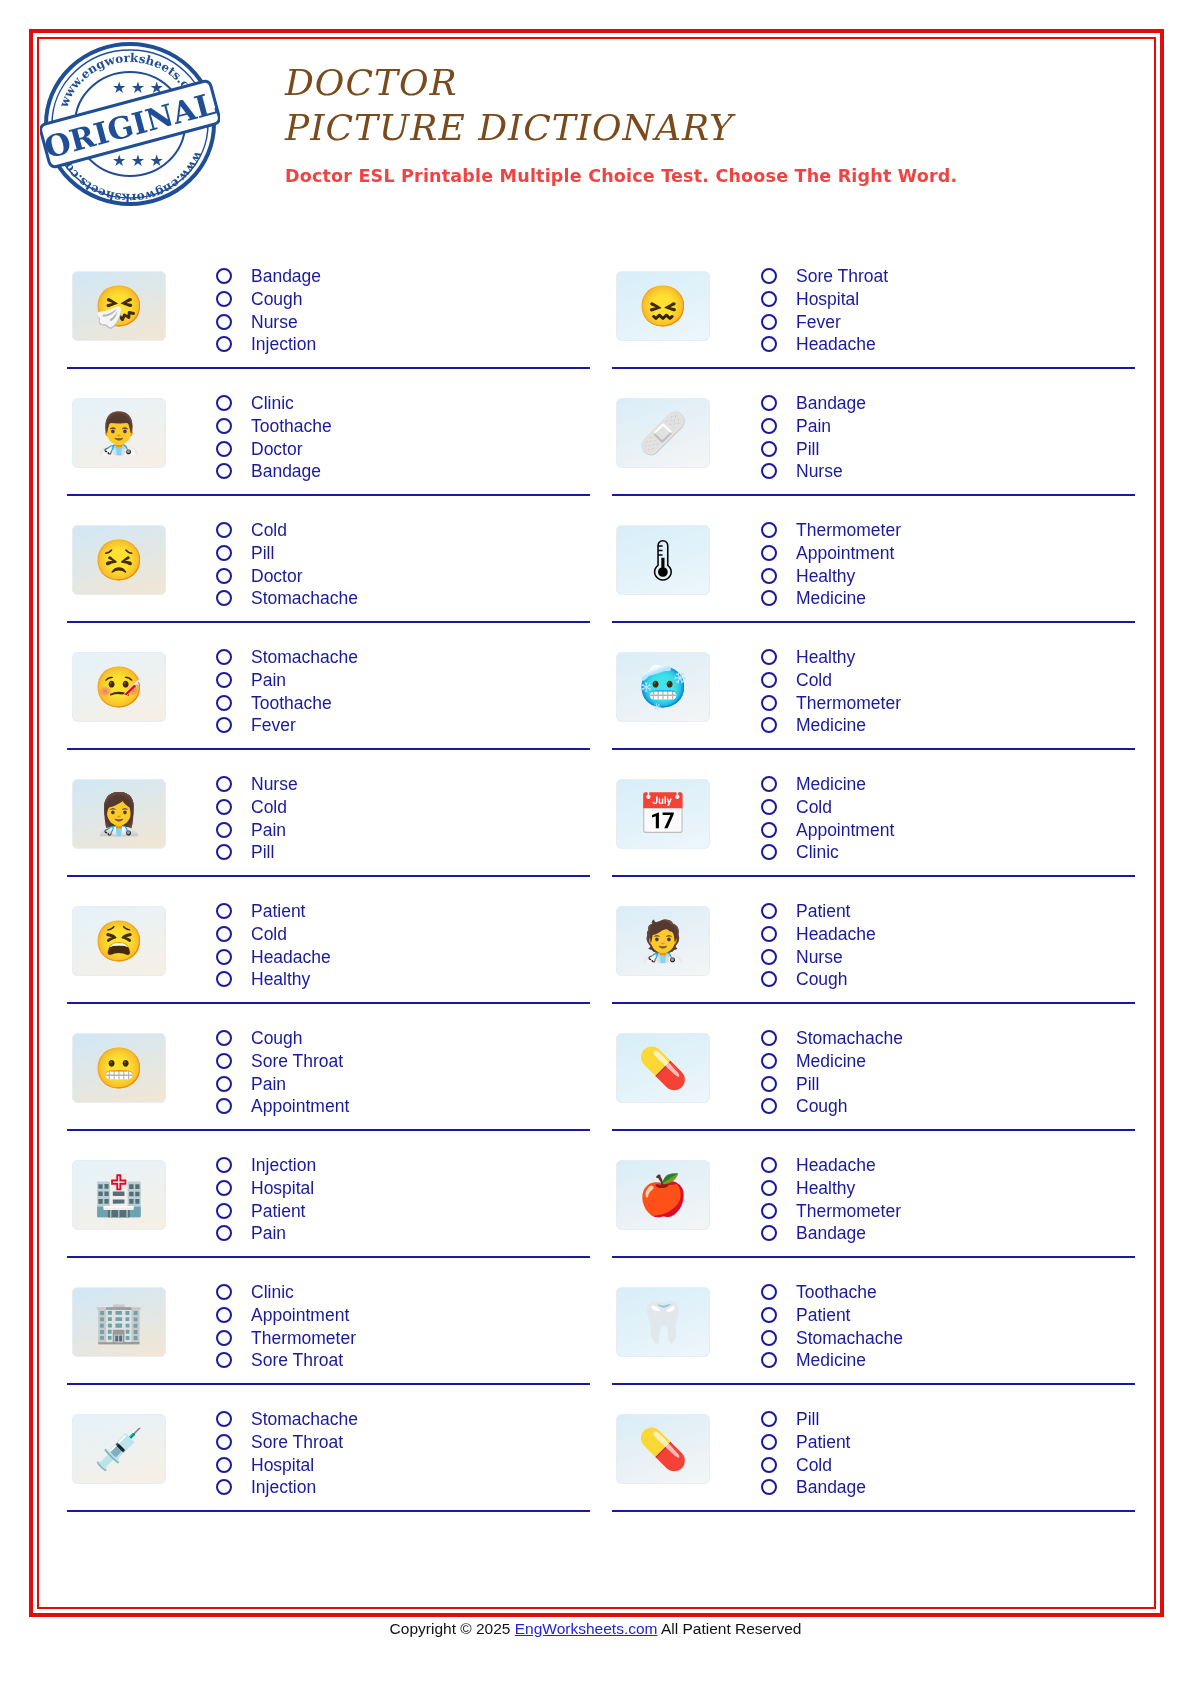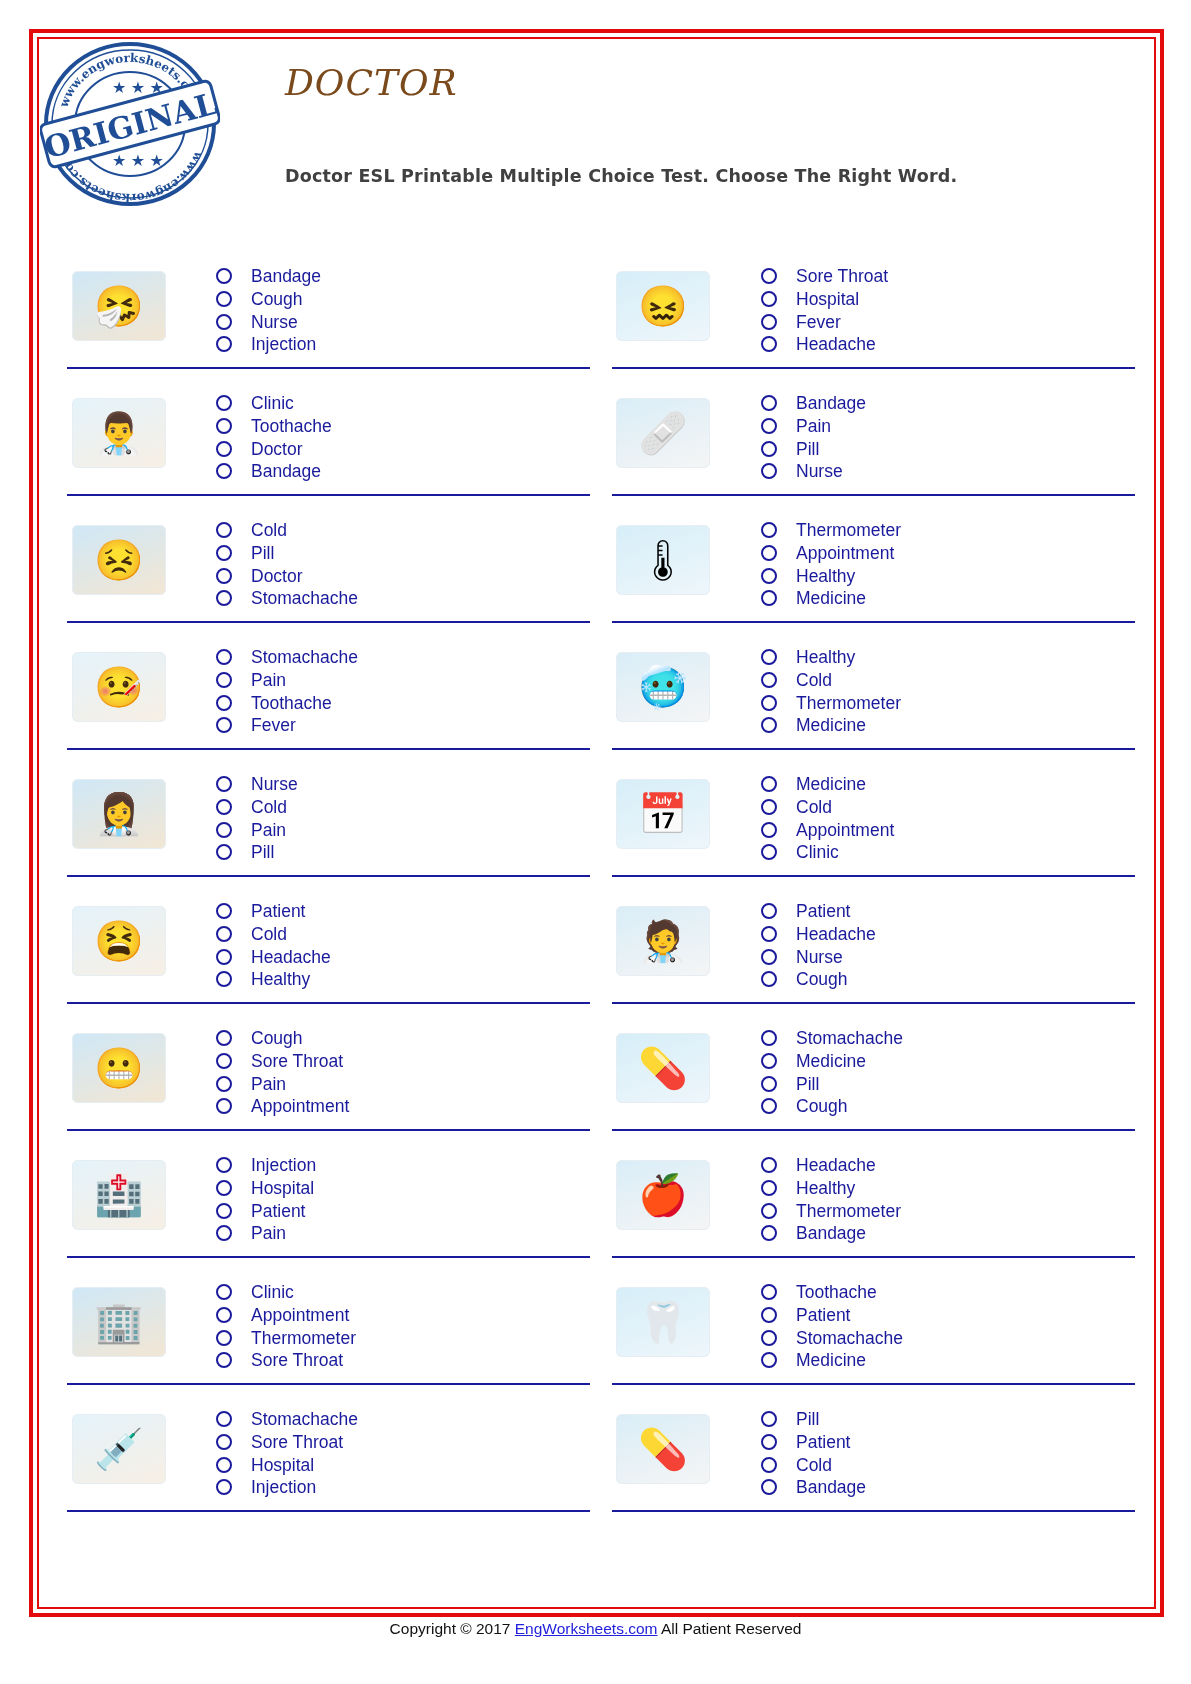--- a/index.html
+++ b/index.html
@@ -1,21 +1,21 @@
 <!DOCTYPE html>
 <html><head>
 <meta charset="utf-8">
 <style>
   html, body { margin:0; padding:0; background:#ffffff; }
   body { width:1191px; height:1684px; position:relative; overflow:hidden; font-family:"Liberation Sans", sans-serif; }
   .border-outer { position:absolute; left:29px; top:29px; width:1127px; height:1580px; border:4px solid #e30b0b; box-sizing:content-box; }
   .border-inner { position:absolute; left:37px; top:37px; width:1115px; height:1568px; border:2px solid #e30b0b; }
   .stamp { position:absolute; left:40px; top:38px; width:180px; height:172px; }
   .title { position:absolute; left:285px; top:60px; font-family:"DejaVu Serif", serif; font-style:italic; color:#7a4a1c; font-size:36px; line-height:45px; letter-spacing:1px; }
-  .subtitle { position:absolute; left:285px; top:166px; font-family:"DejaVu Sans", sans-serif; font-weight:bold; font-size:17.5px; color:#404040; letter-spacing:0.2px; }
+  .subtitle { position:absolute; left:285px; top:166px; font-family:"DejaVu Sans", sans-serif; font-weight:bold; font-size:17.5px; color:#ef4444; letter-spacing:0.2px; }
   .block { position:absolute; width:523px; height:127px; }
   .block .pic { position:absolute; top:16px; width:94px; height:70px; border-radius:6px; overflow:hidden; }
   .block .opts { position:absolute; top:2px; list-style:none; margin:8px; padding:0; }
   .block .opt { height:22.7px; display:flex; align-items:center; color:#1a1a9c; font-size:17.5px; line-height:22px; }
   .block .radio { width:12px; height:12px; border:2px solid #1a1a9c; border-radius:50%; margin-right:19px; flex:none; }
   .block .divider { position:absolute; left:0; right:0; top:112px; height:2px; background:#1a1a9c; }
   .footer { position:absolute; left:0; width:1191px; top:1620px; text-align:center; font-size:15.5px; color:#111; }
   .footer a { color:#2222dd; text-decoration:underline; }
 </style>
 </head>
@@ -43,20 +43,21 @@
     <text x="72" y="128" font-size="16" fill="#1f4e96">★ ★ ★</text>
     <g transform="rotate(-15 90 86)">
       <rect x="2" y="64" width="176" height="44" rx="6" fill="#ffffff" stroke="#1f4e96" stroke-width="3"></rect>
       <text x="90" y="98" text-anchor="middle" font-family="DejaVu Serif, serif" font-weight="bold" font-size="30" fill="#1f4e96">ORIGINAL</text>
     </g>
   </svg>
 </div>
 
 <div class="title">
   <div>DOCTOR</div>
+  <div>PICTURE DICTIONARY</div>
 </div>
 <div class="subtitle">Doctor ESL Printable Multiple Choice Test. Choose The Right Word.</div>
 
 <div id="questions">
     <div class="block" style="left: 67px; top: 255px;">
       <div class="pic" style="left: 5px; background: linear-gradient(160deg, rgb(207, 232, 247) 0%, rgb(243, 230, 211) 100%); box-shadow: rgb(230, 238, 243) 0px 0px 0px 1px inset;">
         <div style="width: 100%; height: 100%; display: flex; align-items: center; justify-content: center; font-size: 40px;">🤧</div>
       </div>
       <ul class="opts" style="left: 141px;">
         <li class="opt">
@@ -530,16 +531,16 @@
         <li class="opt">
           <span class="radio"></span>
           <span>Bandage</span>
         </li>
       </ul>
       <div class="divider"></div>
     </div>
   </div>
 
 <div class="footer">
-  <span>Copyright © 2017</span>
+  <span>Copyright © 2025</span>
   <a>EngWorksheets.com</a>
   <span>All Patient Reserved</span>
 </div>
 
 </body></html>

